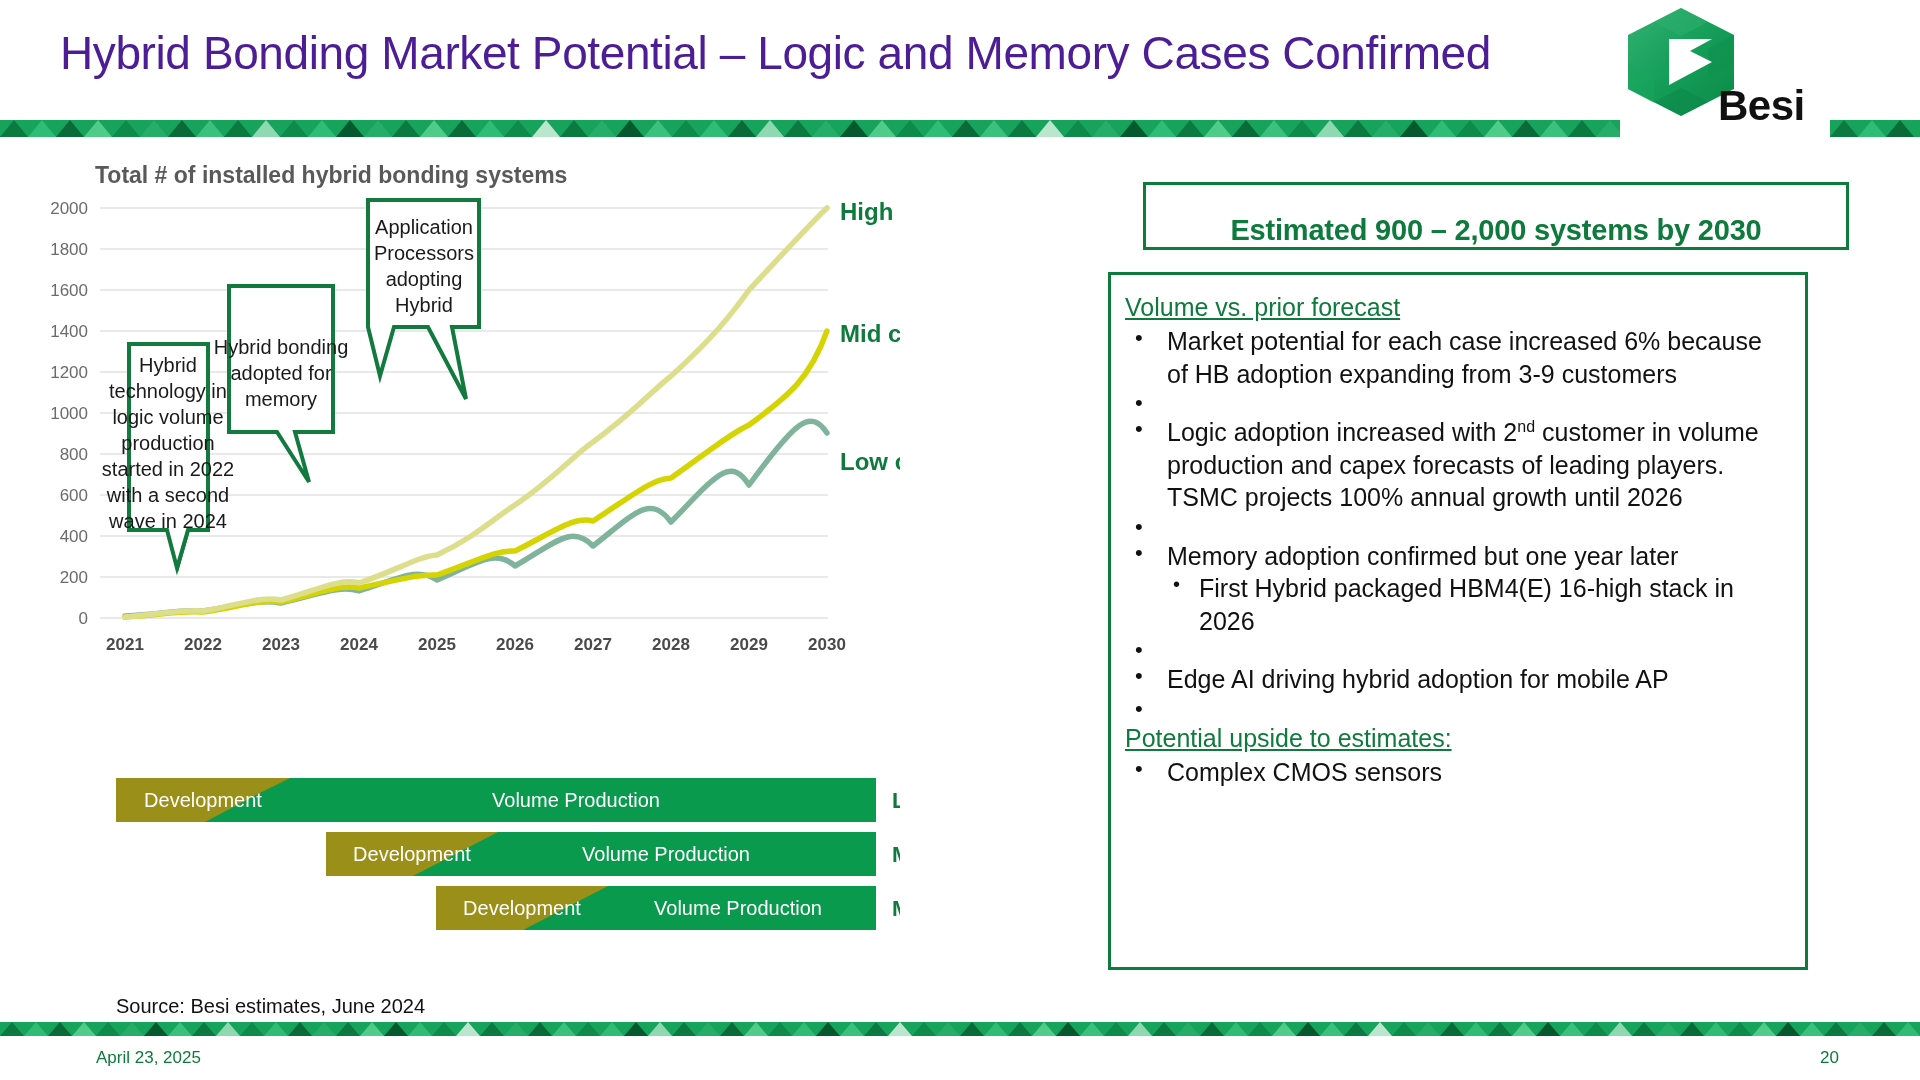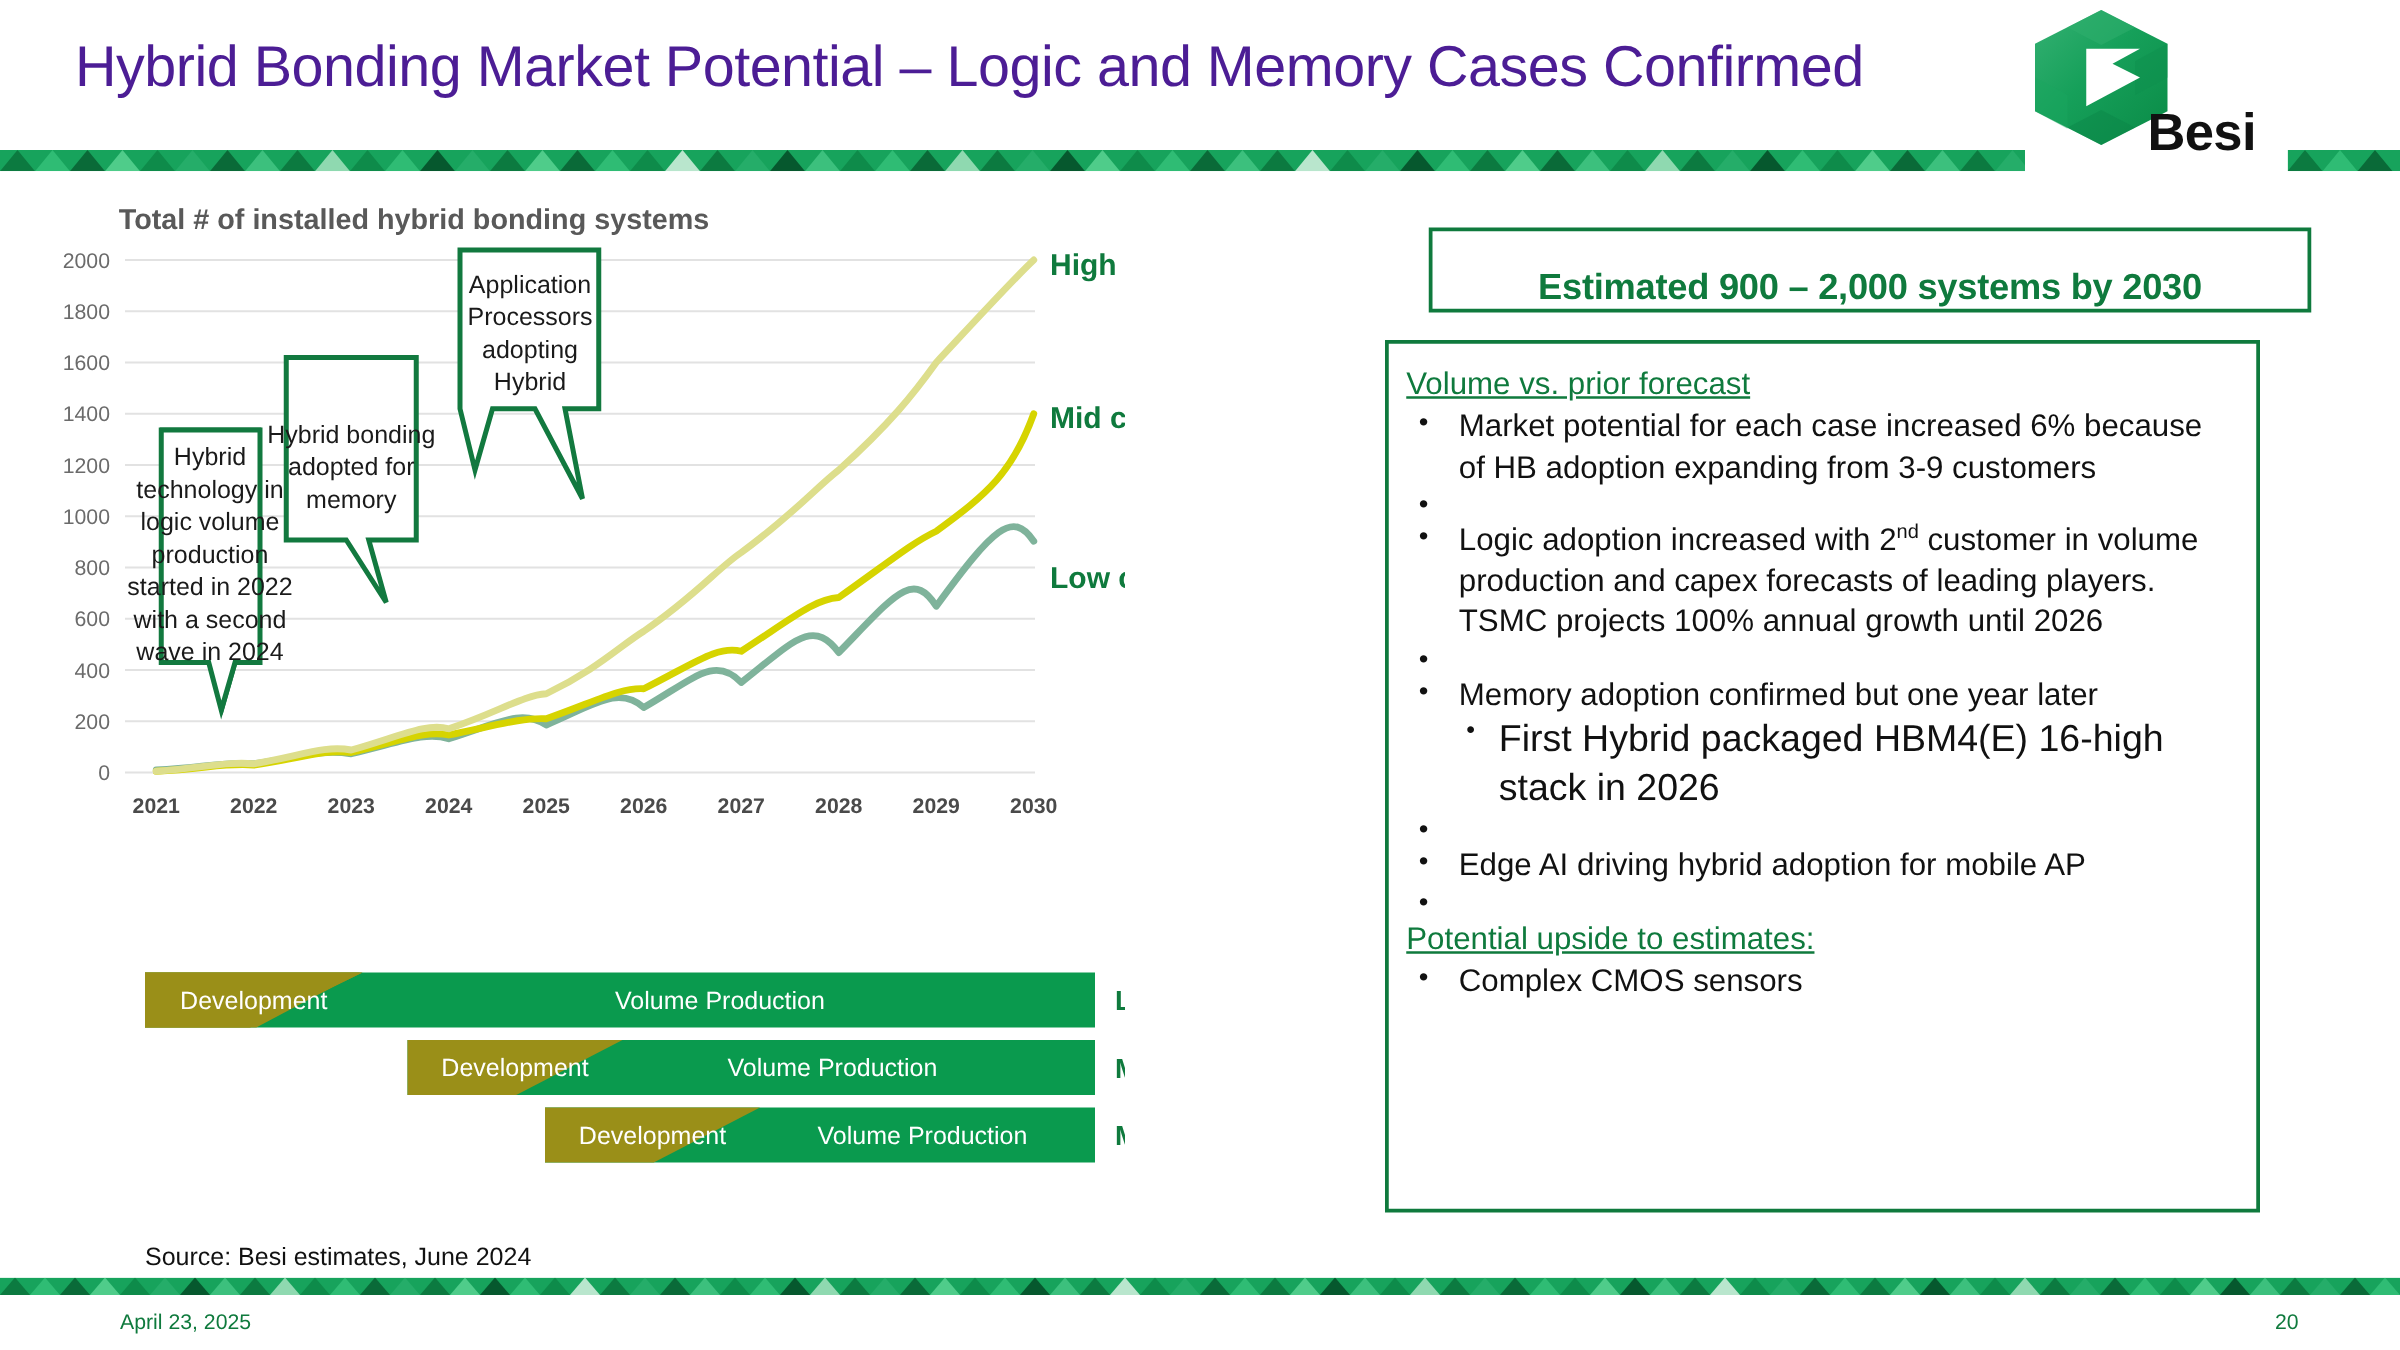--- a/index.html
+++ b/index.html
@@ -79,21 +79,21 @@
     position:relative; padding-left:42px; margin:0 0 0 0;
     font-size:25px; color:#111111; line-height:1.30;
   }
   ul.bullets > li::before{
     content:"\2022"; position:absolute; left:10px; top:-1px; font-size:22px; color:#111111;
   }
   li.spacer{ height:26px; padding:0; }
   li.spacer::before{ content:""; }
   ul.sub{ list-style:none; margin:0; padding:0; }
   ul.sub > li{
-    position:relative; padding-left:32px; font-size:30px; color:#111111; line-height:1.30;
+    position:relative; padding-left:32px; font-size:25px; color:#111111; line-height:1.30;
   }
   ul.sub > li::before{
     content:"\2022"; position:absolute; left:6px; top:-1px; font-size:20px; color:#111111;
   }
   .sup{ font-size:16px; vertical-align:super; }
 
   
   #footer-date{ position:absolute; left:96px; top:1048px; font-size:17px; color:#0f7a3d; }
   #footer-page{ position:absolute; left:1820px; top:1048px; font-size:17px; color:#0f7a3d; }
 </style>

